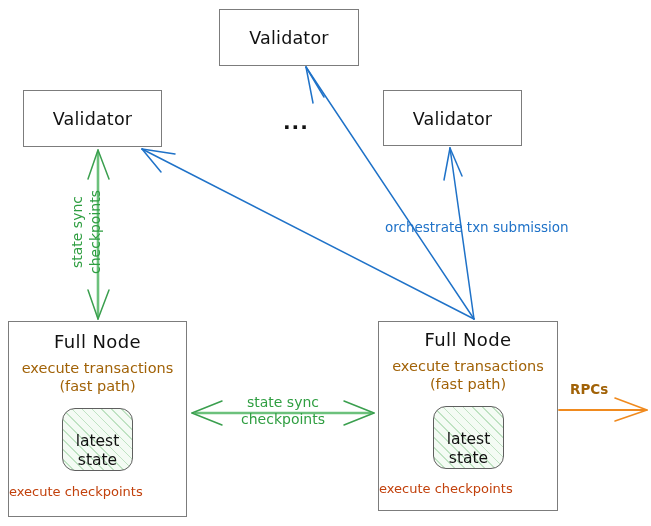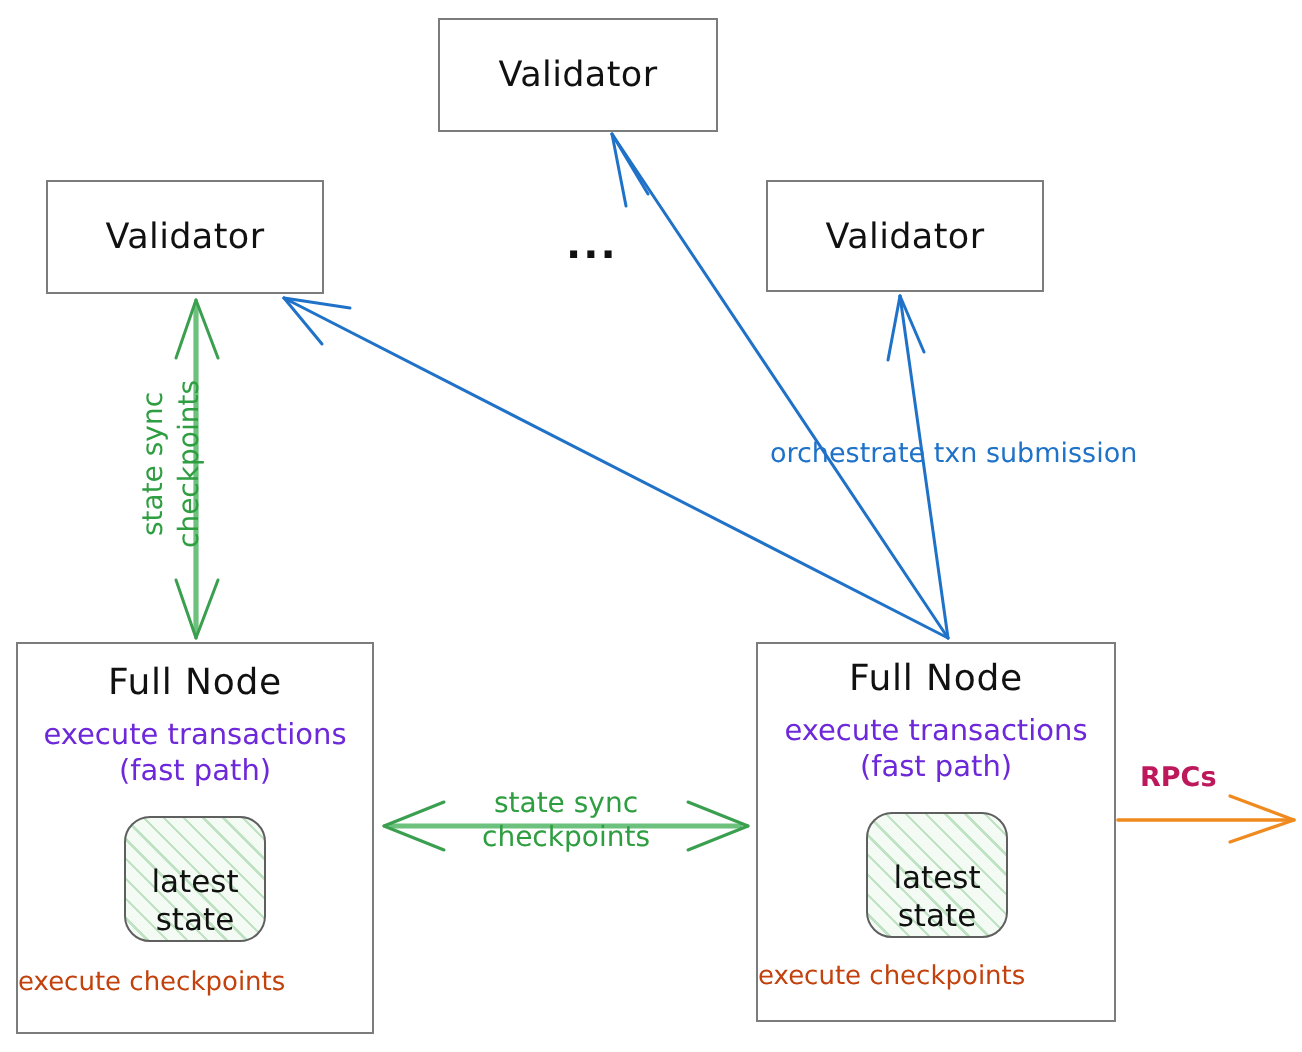--- a/index.html
+++ b/index.html
@@ -7,36 +7,36 @@
        font-family:"DejaVu Sans", sans-serif;}
   #stage{position:relative;width:574px;height:526px;background:#fff;}
   svg.layer{position:absolute;left:0;top:0;width:651px;height:526px;overflow:visible;}
 
   .node-box{position:absolute;box-sizing:border-box;background:#ffffff;
             border:1.6px solid #7c7c7c;}
   .node-title{font-family:"DejaVu Sans", sans-serif;color:#111111;
               text-align:center;white-space:nowrap;}
   .validator-label{font-size:17.5px;letter-spacing:.2px;}
   .fullnode-title{font-size:18px;letter-spacing:.4px;}
-  .line-blue{color:#6d28d9;font-size:14.5px;text-align:center;line-height:18px;}
+  .line-blue{color:#a16207;font-size:14.5px;text-align:center;line-height:18px;}
   .line-green{color:#c2410c;font-size:13px;text-align:left;line-height:18px;}
   .state-box{position:absolute;box-sizing:border-box;border:1.8px solid #5f5f5f;
              border-radius:13px;
              background-color:#f4fbf4;
              background-image:repeating-linear-gradient(45deg,
                  rgba(70,170,80,.30) 0px, rgba(70,170,80,.30) 1.2px,
                  rgba(255,255,255,0) 1.2px, rgba(255,255,255,0) 7px);
              display:flex;align-items:flex-end;justify-content:center;}
   .state-text{font-size:15.5px;color:#111;text-align:center;line-height:19px;}
   .ellipsis{position:absolute;color:#111;font-size:20px;font-weight:700;
             letter-spacing:1px;line-height:1;}
   .edge-label{position:absolute;white-space:nowrap;}
   .lbl-blue{color:#1f72c8;font-size:13.5px;}
   .lbl-green{color:#2f9e41;font-size:14px;text-align:center;line-height:17px;}
-  .lbl-orange{color:#be185d;font-size:13.5px;font-weight:600;}
+  .lbl-orange{color:#a16207;font-size:13.5px;font-weight:600;}
   .vrot{transform:rotate(-90deg);transform-origin:center center;}
 </style>
 </head>
 <body>
 
 <div id="stage">
 
   <svg class="layer" viewBox="0 0 651 526">
 
     <g>

